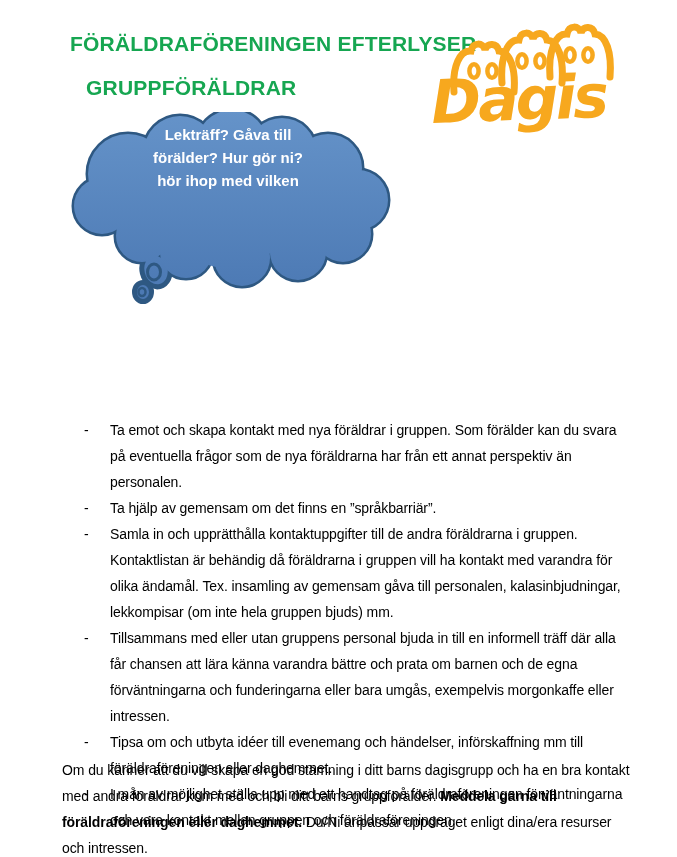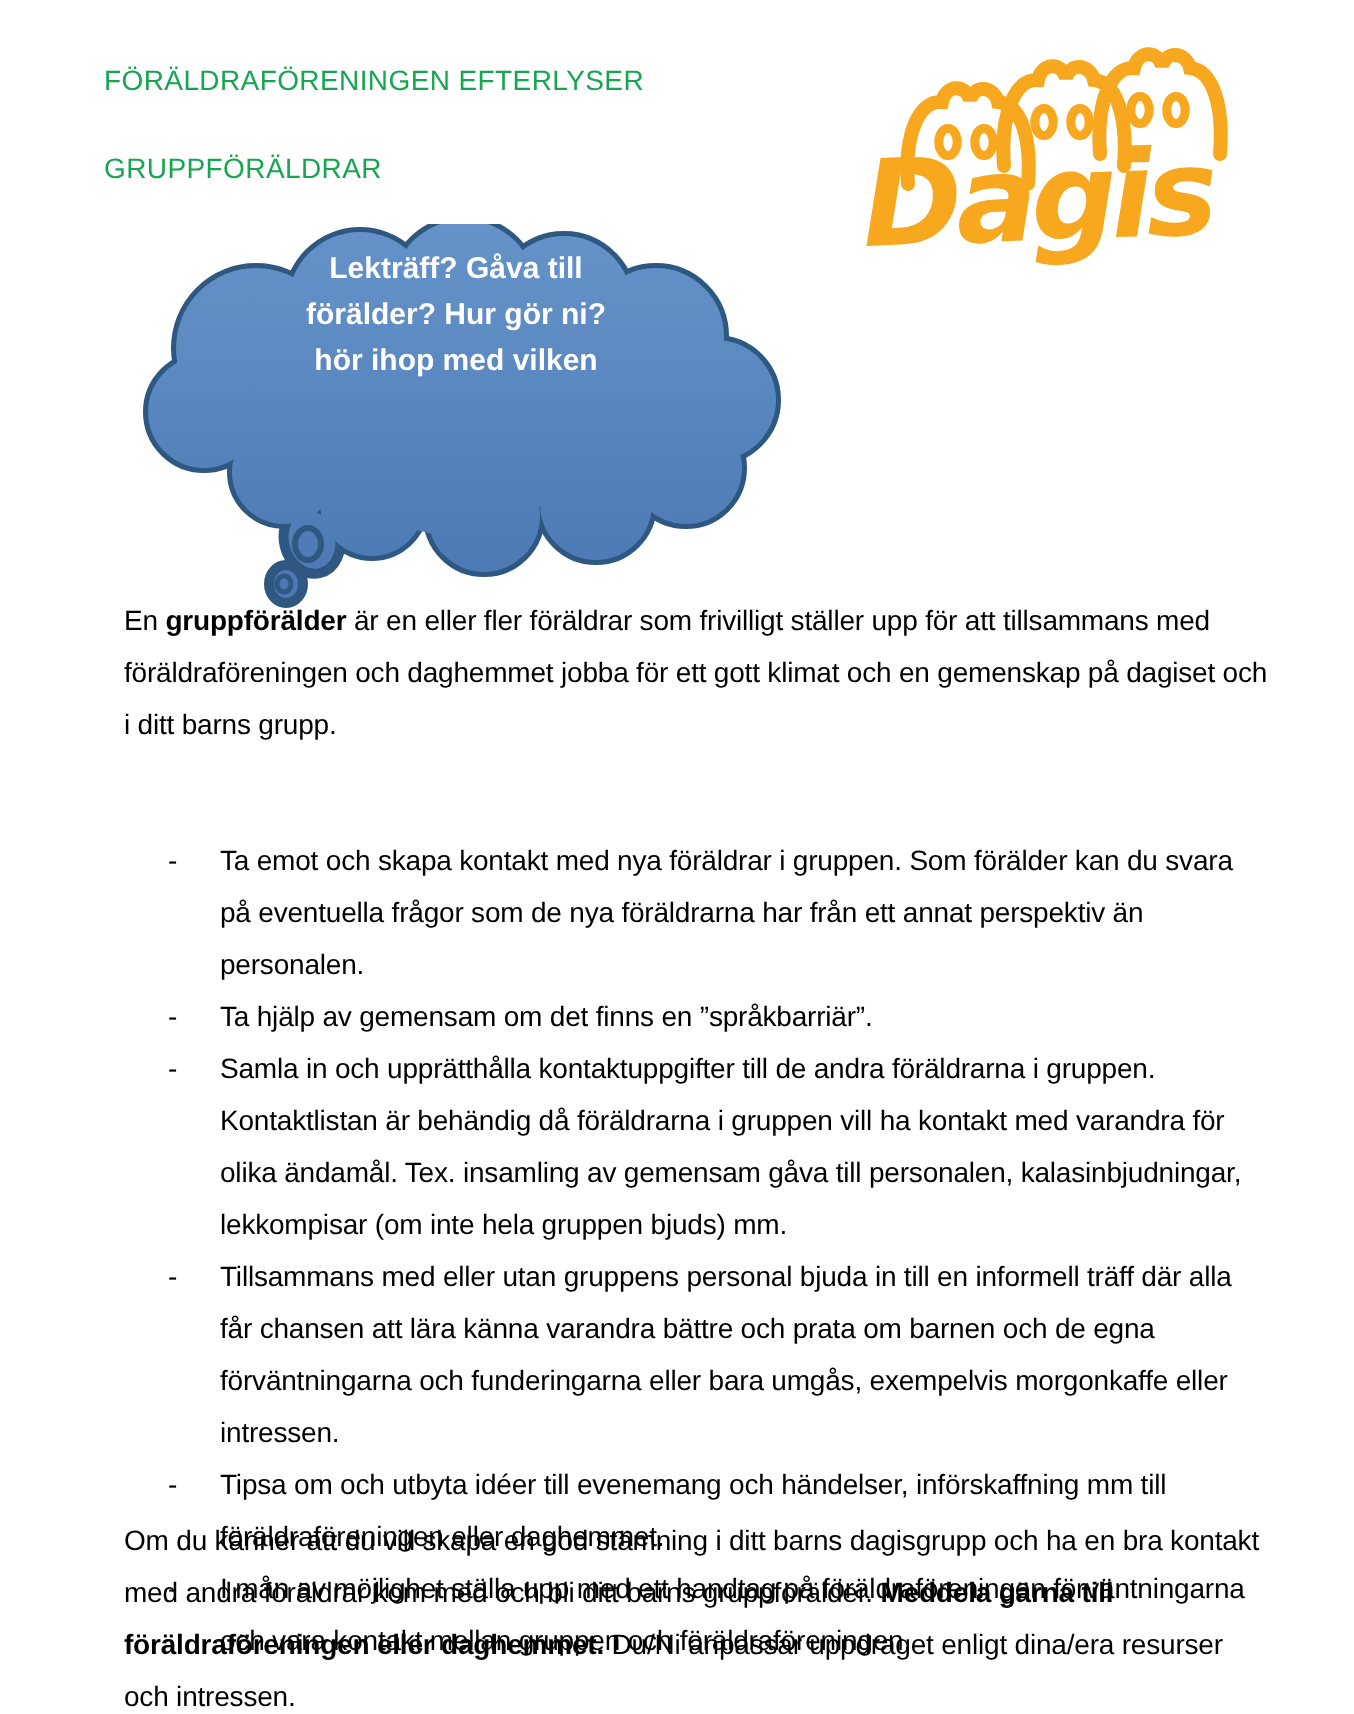--- a/index.html
+++ b/index.html
@@ -16,26 +16,26 @@
   html,body{width:677px;height:857px;}
   body{
     background:var(--page-bg);
     font-family:"Liberation Sans","DejaVu Sans",sans-serif;
     color:var(--body-text);
     position:relative;
     overflow:hidden;
   }
   .page{position:absolute;inset:0;}
   .doc-heading{
-    position:absolute;left:52px;
-    font-size:14px;font-weight:normal;color:var(--heading-green);
+    position:absolute;left:70px;
+    font-size:21px;font-weight:bold;color:var(--heading-green);
     letter-spacing:.2px;white-space:nowrap;
   }
   .doc-heading.line1{top:32px;}
-  .doc-heading.line2{top:76px;}
+  .doc-heading.line2{top:76px;margin-left:16px;}
   .logo-wrap{position:absolute;left:430px;top:20px;width:218px;height:118px;}
   .bubble-wrap{position:absolute;left:58px;top:112px;width:334px;height:196px;}
   .bubble-text{
     position:absolute;left:88px;top:123px;width:280px;
     text-align:center;color:var(--bubble-text);
     font-size:15px;font-weight:bold;line-height:23px;
   }
   .para{
     position:absolute;left:62px;width:575px;
     font-size:14px;line-height:26px;letter-spacing:-0.1px;
@@ -141,21 +141,20 @@
       <ellipse cx="96" cy="160" rx="6.5" ry="8" fill="none" stroke="var(--bubble-border)" stroke-width="3"></ellipse>
       <ellipse cx="84" cy="180" rx="3.5" ry="4" fill="none" stroke="var(--bubble-border)" stroke-width="2.5"></ellipse>
     </svg>
   </div>
   <div class="bubble-text">
     <div>Lekträff? Gåva till</div>
     <div>förälder? Hur gör ni?</div>
     <div>hör ihop med vilken</div>
   </div>
 
-  <p class="para intro"><span>En </span><b>gruppförälder</b><span> är en eller fler föräldrar som frivilligt ställer upp för att tillsammans med föräldraföreningen och daghemmet jobba för ett gott klimat och en gemenskap på dagiset och i ditt barns grupp.</span></p>
 
 
   <div class="bullet-list">
       <div class="bullet-item">
         <span class="dash">-</span>
         <span class="bullet-text">Ta emot och skapa kontakt med nya föräldrar i gruppen. Som förälder kan du svara på eventuella frågor som de nya föräldrarna har från ett annat perspektiv än personalen.</span>
       </div>
       <div class="bullet-item">
         <span class="dash">-</span>
         <span class="bullet-text">Ta hjälp av gemensam om det finns en ”språkbarriär”.</span>

